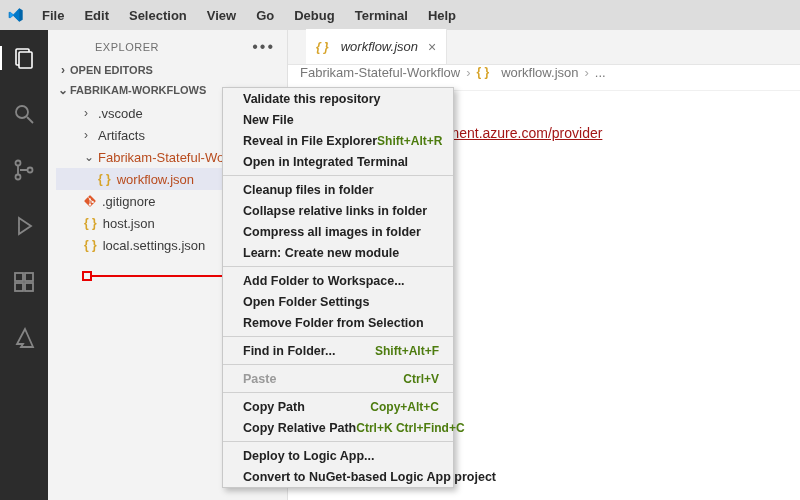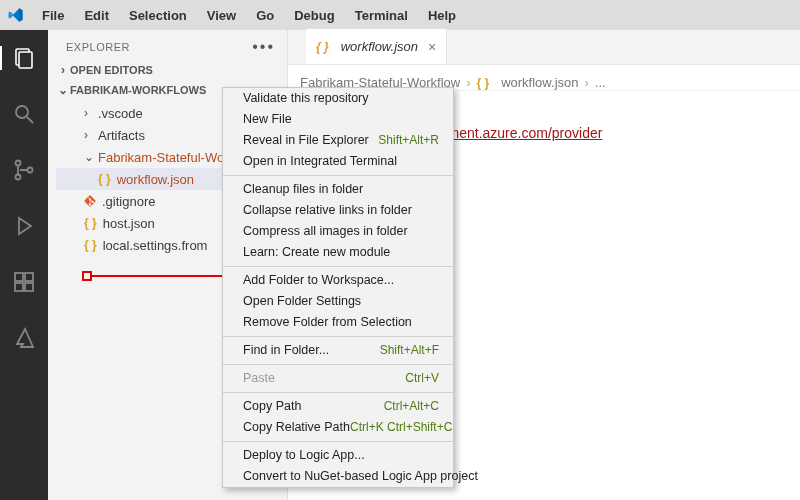--- a/index.html
+++ b/index.html
@@ -8,49 +8,49 @@
 .titlebar .vslogo { width: 16px; height: 16px; margin-right: 6px; }
 .titlebar .menu-item { padding: 4px 8px; font-size: 13px; color: #333; cursor: default; }
 .main { display: flex; height: 470px; }
 .activitybar { width: 48px; background: #2c2c2c; display: flex; flex-direction: column; align-items: center; padding-top: 8px; gap: 16px; }
 .activitybar .ab-icon { width: 24px; height: 24px; color: #858585; display: flex; align-items: center; justify-content: center; }
 .activitybar .ab-icon.active { color: #fff; }
 .activitybar .ab-icon.active::before { content:""; position:absolute; left:0; width:2px; height:24px; background:#fff; }
 .activitybar .ab-icon { position: relative; width:48px; height:40px; }
 .activitybar svg { width:24px; height:24px; }
 .sidebar { width: 240px; background: #f3f3f3; border-right: 1px solid #e0e0e0; display: flex; flex-direction: column; }
-.sidebar-header { display: flex; align-items: center; padding: 8px 12px 4px 18px; font-size: 11px; letter-spacing: 0.5px; color: #6f6f6f; text-transform: uppercase; justify-content: space-between;}
+.sidebar-header { display: flex; align-items: center; padding: 8px 12px 4px 18px; font-size: 11px; letter-spacing: 0.5px; color: #6f6f6f; text-transform: uppercase; justify-content: space-between; margin-left: 29px;}
 .dots { font-size:16px; color:#555; letter-spacing:2px; }
 .section-hdr { display: flex; align-items: center; padding: 3px 8px; font-size: 11px; font-weight: 700; color: #555; text-transform: uppercase; cursor: default; }
 .section-hdr .chev { width:14px; display:inline-block; text-align:center; font-size:12px; color:#555;}
 .tree { padding: 2px 0 2px 8px; }
 .tree-row { display:flex; align-items:center; height:22px; padding-left: 14px; font-size:13px; color:#3b3b3b; white-space:nowrap; overflow:hidden; }
 .tree-row .chev { width:14px; font-size:12px; color:#555;}
 .tree-row.indent1 { padding-left: 28px; }
 .tree-row.indent2 { padding-left: 42px; }
 .tree-row.selected { background:#e4e6f1; }
 .json-icon { color:#d7a42a; margin-right:6px; font-weight:600; font-size:12px;}
 .git-icon { color:#e05a2b; margin-right:6px; width:12px; height:12px; }
 .arrow-callout { margin: 12px 0 0 34px; display:flex; align-items:center; }
 .arrow-callout .sq { width:10px; height:10px; border:2px solid #e80000; }
 .arrow-callout .line { height:2px; background:#e80000; width:135px; }
 .arrow-callout .head { width:0; height:0; border-left:10px solid #e80000; border-top:6px solid transparent; border-bottom:6px solid transparent; }
 .editor { flex:1; display:flex; flex-direction:column; background:#fff; position:relative; }
 .tabbar { height:35px; display:flex; align-items:flex-end; border-bottom:1px solid #e5e5e5; background:#f3f3f3; }
 .tab { height:35px; background:#fff; border-right:1px solid #e5e5e5; display:flex; align-items:center; padding:0 10px; gap:6px; font-size:13px; font-style:italic; color:#333;}
 .tab .close { font-style:normal; color:#777; font-size:14px; margin-left:4px;}
-.breadcrumb { height:26px; display:flex; align-items:flex-end; padding:0 12px; font-size:13px; color:#777; gap:6px; border-bottom:1px solid #f0f0f0;}
+.breadcrumb { height:26px; display:flex; align-items:flex-start; padding:0 12px; font-size:13px; color:#777; gap:6px; border-bottom:1px solid #f0f0f0;}
 .breadcrumb .sep { color:#aaa; }
 .code { padding: 10px 14px; font-family: Consolas, monospace; font-size:14px; color:#333; line-height:1.55; white-space:pre; overflow:hidden;}
 .code .brace { color:#333; }
 .code .url { color:#a31515; text-decoration:underline; }
 .code .key { color:#0451a5; }
 .code .str { color:#0451a5; }
 .context-menu { position:absolute; left:222px; top:87px; width:232px; background:#f2f2f2; border:1px solid #c8c8c8; box-shadow: 3px 3px 6px rgba(0,0,0,0.25); font-size:12.5px; color:#222; z-index:50;}
-.cm-item { display:flex; justify-content:space-between; align-items:flex-start; padding:3px 14px 3px 20px; height:21px; white-space:nowrap;}
+.cm-item { display:flex; justify-content:space-between; align-items:center; padding:3px 14px 3px 20px; height:21px; white-space:nowrap;font-weight:bold;}
 .cm-item.disabled { color:#9a9a9a; }
 .cm-item .shortcut { color:#4d7c0f; font-size:12px; }
 .cm-sep { height:1px; background:#d0d0d0; margin:3px 0; }
 </style>
 </head>
 <body>
 
 <div class="titlebar">
   <svg class="vslogo" viewBox="0 0 24 24">
       <path fill="#0065A9" d="M17 2l5 3v14l-5 3-9-9 9-11z"></path>
@@ -144,21 +144,21 @@
             <path fill="#e05a2b" d="M15 7L9 1a1.4 1.4 0 00-2 0L5.5 2.5 7.3 4.3a1.5 1.5 0 011.9 1.9l1.7 1.7a1.5 1.5 0 11-.7.7L8.5 7v4.2a1.5 1.5 0 11-1 0V6.7a1.5 1.5 0 01-.8-2L4.9 2.9 1 7a1.4 1.4 0 000 2l6 6a1.4 1.4 0 002 0l6-6a1.4 1.4 0 000-2z"></path>
           </svg>
           <span>.gitignore</span>
         </div>
       <div class="tree-row indent1">
           <span class="json-icon">{ }</span>
           <span>host.json</span>
         </div>
       <div class="tree-row indent1">
           <span class="json-icon">{ }</span>
-          <span>local.settings.from</span>
+          <span>local.settings.json</span>
         </div>
     </div>
     <div class="arrow-callout">
       <div class="sq"></div>
         <div class="line"></div>
         <div class="head"></div>
     </div>
   </div>
 
   <div class="editor">
@@ -232,25 +232,25 @@
       <span class="shortcut">Shift+Alt+F</span>
     </div>
     <div class="cm-sep"></div>
     <div class="cm-item disabled">
       <span>Paste</span>
       <span class="shortcut">Ctrl+V</span>
     </div>
     <div class="cm-sep"></div>
     <div class="cm-item">
       <span>Copy Path</span>
-      <span class="shortcut">Ctrl+Alt+C</span>
+      <span class="shortcut">Copy+Alt+C</span>
     </div>
     <div class="cm-item">
       <span>Copy Relative Path</span>
-      <span class="shortcut">Ctrl+K Ctrl+Shift+C</span>
+      <span class="shortcut">Ctrl+K Ctrl+Find+C</span>
     </div>
     <div class="cm-sep"></div>
     <div class="cm-item">
       <span>Deploy to Logic App...</span>
     </div>
     <div class="cm-item">
       <span>Convert to NuGet-based Logic App project</span>
     </div>
   </div>
 

